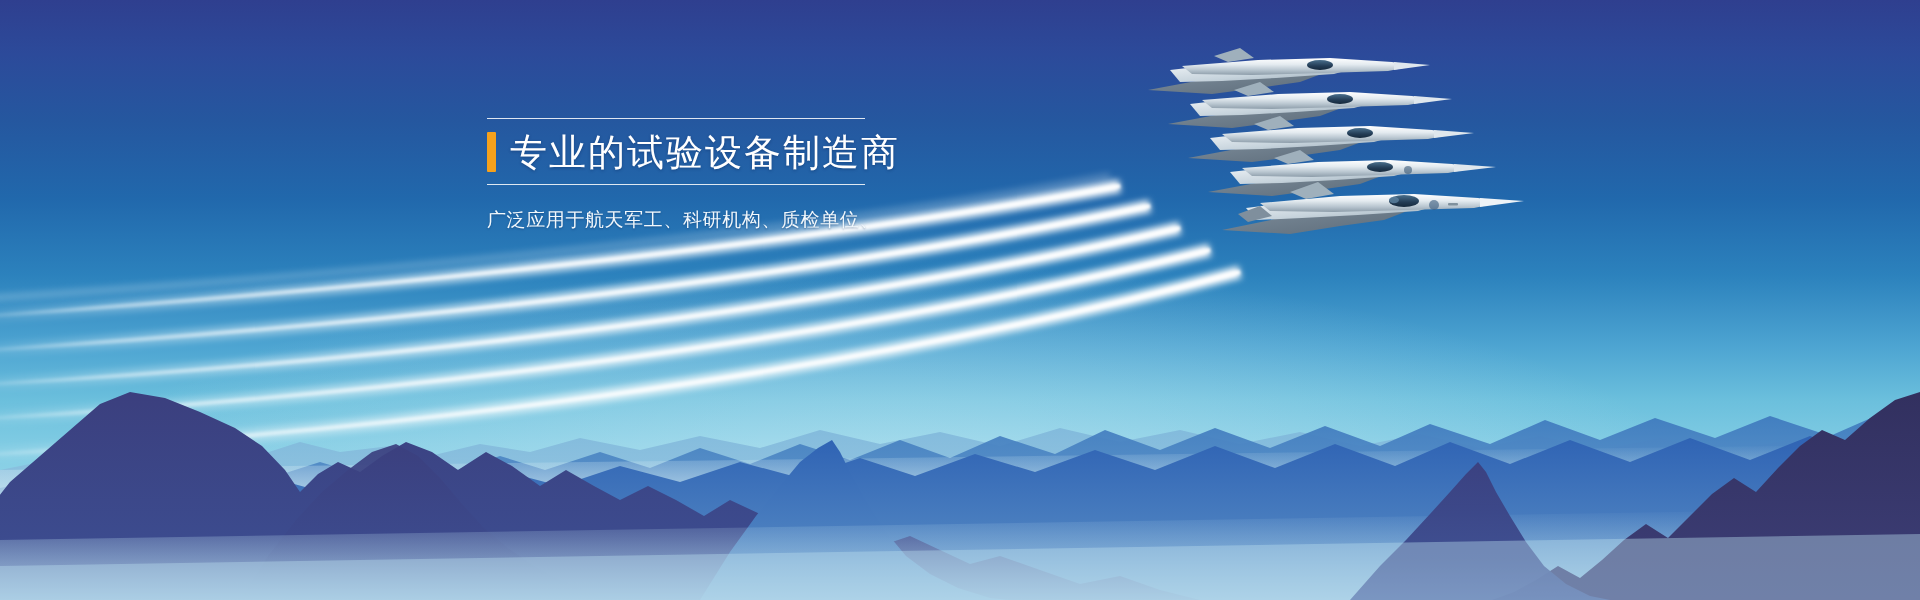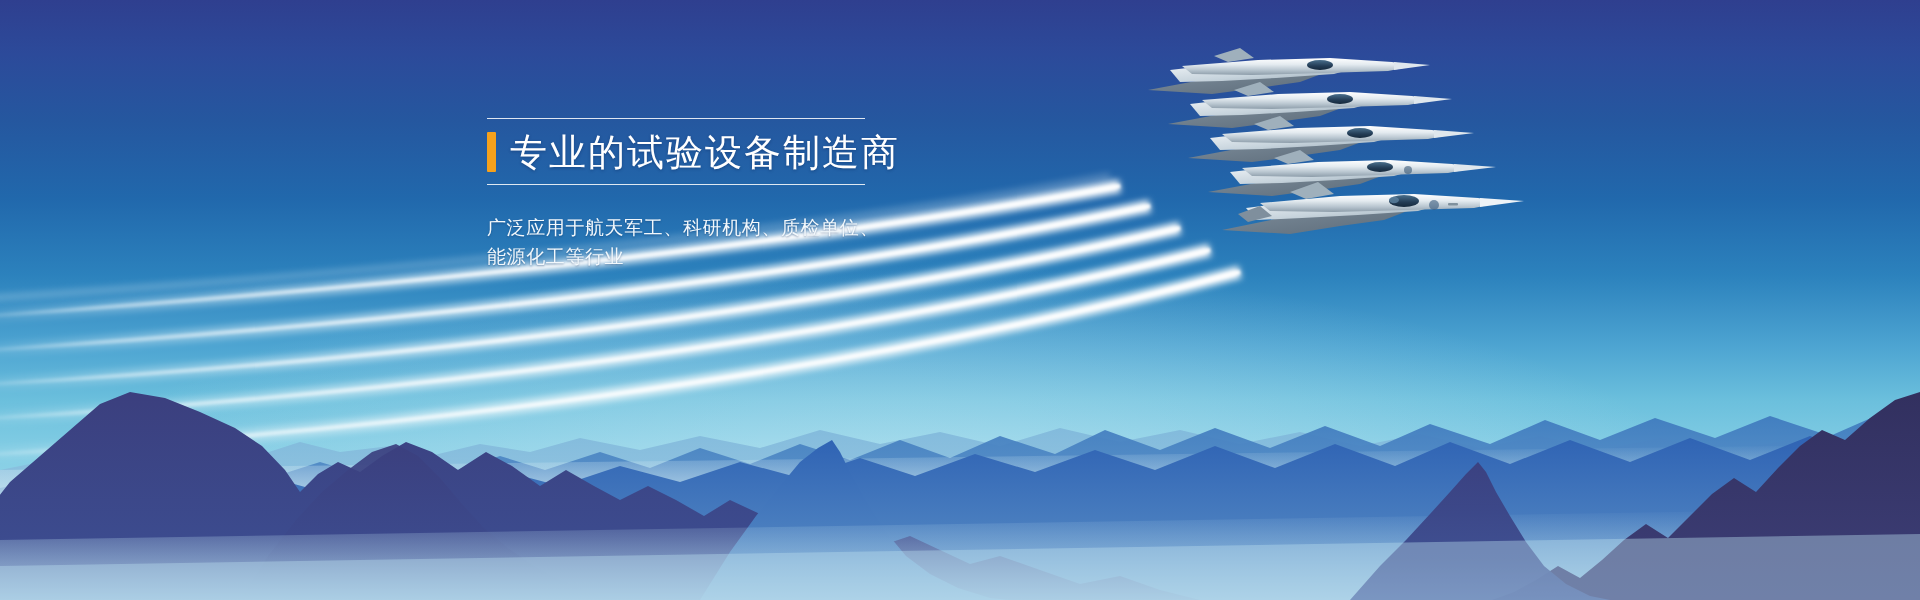--- a/index.html
+++ b/index.html
@@ -36,21 +36,21 @@
   .rule{height:1px;background:rgba(255,255,255,.85);width:378px;}
   .rule.lower{margin-top:0;width:378px;}
   .headline-row{display:flex;align-items:center;margin:13px 0 12px 0;text-align:center;}
   .accent-bar{width:9px;height:40px;background:#f5a11c;margin-right:14px;flex:0 0 auto;border-radius:1px;}
   .headline{
     color:#ffffff;font-size:37px;line-height:1;letter-spacing:2px;
     font-weight:500;white-space:nowrap;
     text-shadow:0 1px 3px rgba(10,40,90,.45);
   }
   .sub{
-    margin-top:29px;color:#f2f8fc;font-size:19px;line-height:1.52;
+    margin-top:21px;color:#f2f8fc;font-size:19px;line-height:1.52;
     letter-spacing:.6px;font-weight:400;
     text-shadow:0 1px 2px rgba(10,40,90,.4);
   }
   .sub div{white-space:nowrap;}
 </style>
 </head>
 <body>
 
 <div class="banner">
 
@@ -262,17 +262,16 @@
 
   <div class="copy">
     <div class="rule"></div>
     <div class="headline-row">
       <div class="accent-bar"></div>
       <div class="headline">专业的试验设备制造商</div>
     </div>
     <div class="rule lower"></div>
     <div class="sub">
       <div>广泛应用于航天军工、科研机构、质检单位、</div>
-      <div>能源化工等行业</div>
     </div>
   </div>
 
 </div>
 
 </body></html>

